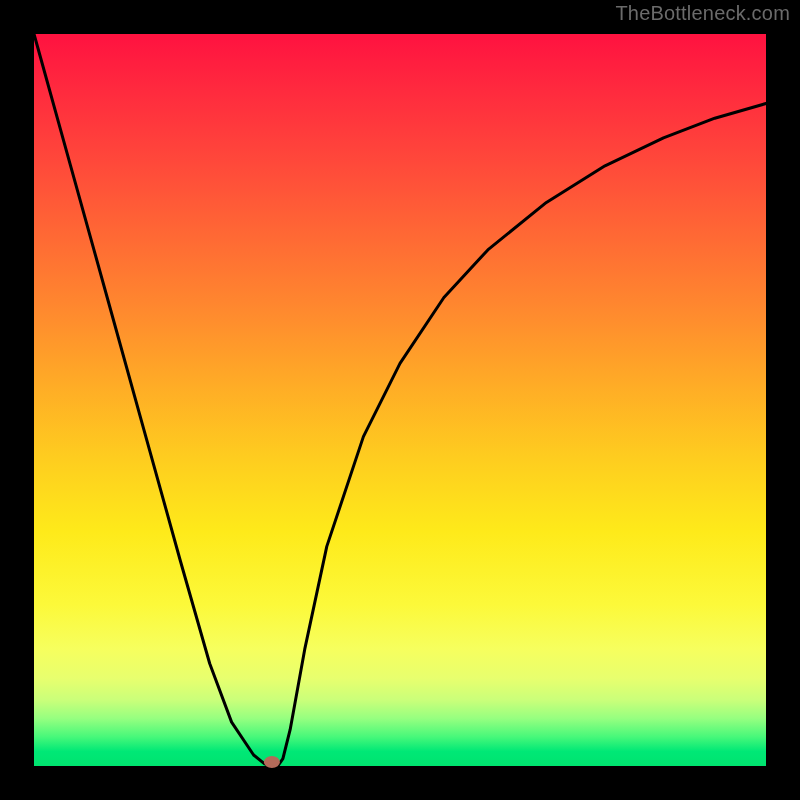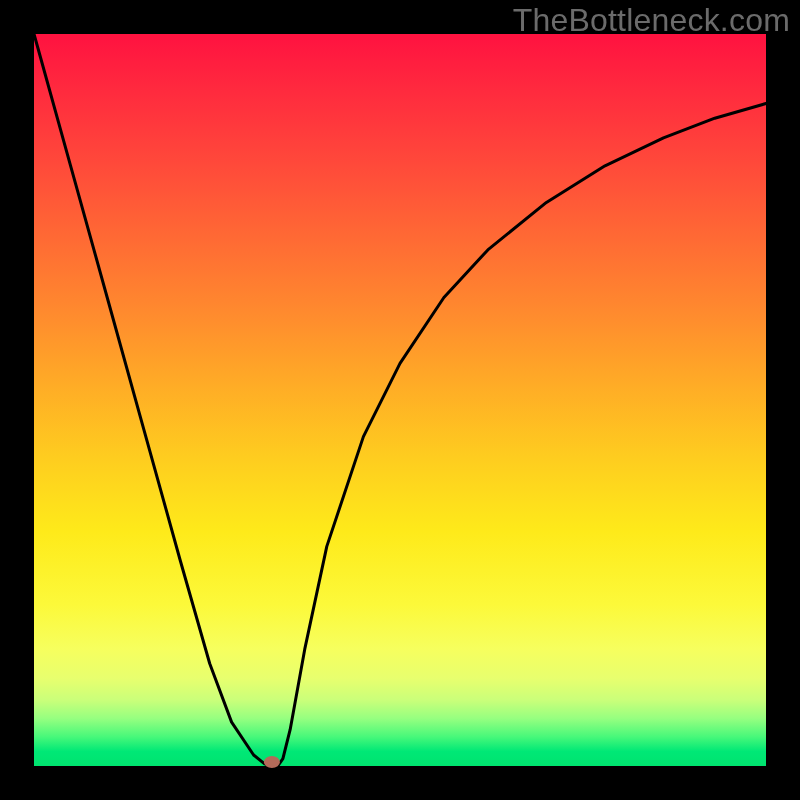--- a/index.html
+++ b/index.html
@@ -15,21 +15,21 @@
     position: relative;
     width: 800px;
     height: 800px;
     background: #000;
   }
   .watermark {
     position: absolute;
     top: 2px;
     right: 10px;
     color: #6b6b6b;
-    font-size: 32px;
+    font-size: 20px;
     font-weight: 500;
     letter-spacing: 0.2px;
     user-select: none;
   }
   .plot {
     position: absolute;
     left: 34px;
     top: 34px;
     width: 732px;
     height: 732px;

